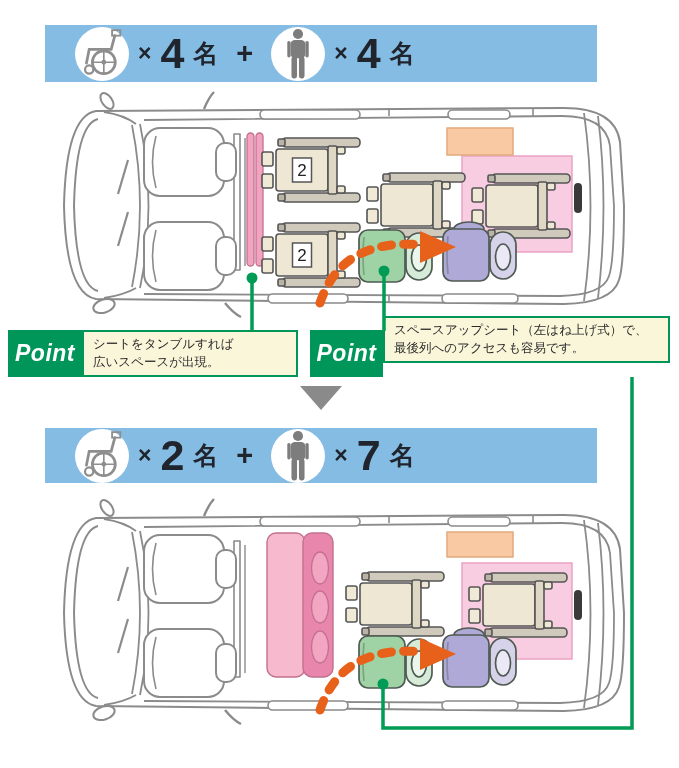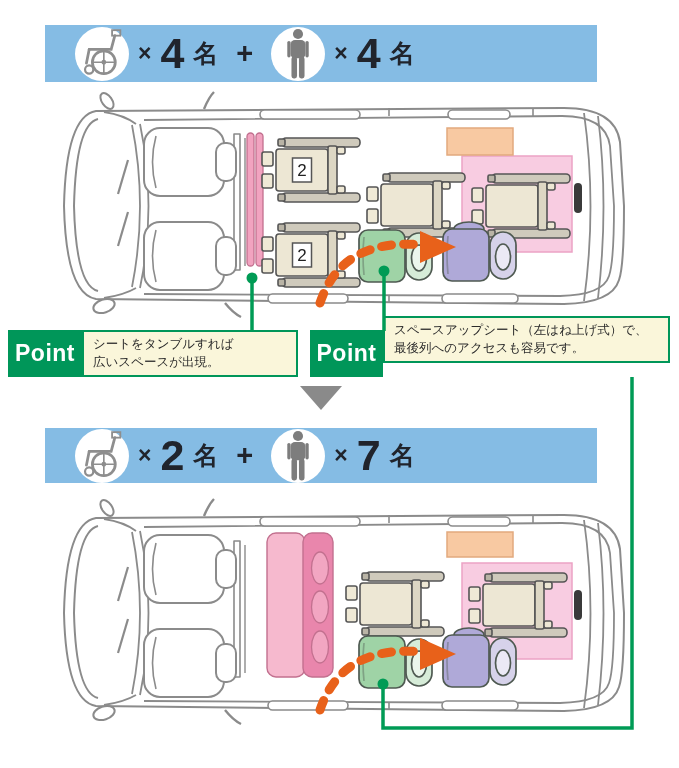--- a/index.html
+++ b/index.html
@@ -7,21 +7,21 @@
          font-family:"Liberation Sans",sans-serif;}
   .banner{position:absolute;background:#85BCE4;display:flex;align-items:center;
           padding-left:30px;box-sizing:border-box;gap:9px;color:#20242c;}
   .icon-circle{width:54px;height:54px;border-radius:50%;background:#fff;
                display:flex;align-items:center;justify-content:center;flex:0 0 auto;}
   .bx{font-size:23px;font-weight:600;}
   .bnum{font-size:43px;font-weight:700;letter-spacing:-1px;}
   .bunit{font-size:25px;font-weight:600;margin-left:1px;}
   .bplus{font-size:29px;font-weight:700;margin:0 9px;}
   .point-box{position:absolute;background:#009659;color:#fff;display:flex;align-items:center;
-             justify-content:center;font-weight:800;font-size:23px;letter-spacing:0.5px;}
+             justify-content:center;font-weight:800;font-size:23px;letter-spacing:0.5px;font-style:italic;}
   .point-text{position:absolute;background:#FAF6DA;border:2px solid #009659;box-sizing:border-box;
               font-size:12.5px;line-height:1.42;color:#2b2b2b;padding:14px 9px;
               white-space:pre-line;display:flex;align-items:center;}
   .tri{position:absolute;width:0;height:0;border-left:21px solid transparent;
        border-right:21px solid transparent;border-top:24px solid #8a8a8a;}
   .van{position:absolute;overflow:visible;}
   .overlay{position:absolute;left:0;top:0;pointer-events:none;}
   .tumble-bar{fill:#F2A3C0;stroke:#C2708F;stroke-width:1.3;}
   .zone-pink{fill:#F7C3DC;fill-opacity:0.85;stroke:#ECA3C5;stroke-width:1.5;}
   .orange-rect{fill:#F8C9A2;stroke:#E2A97E;stroke-width:1.5;}

